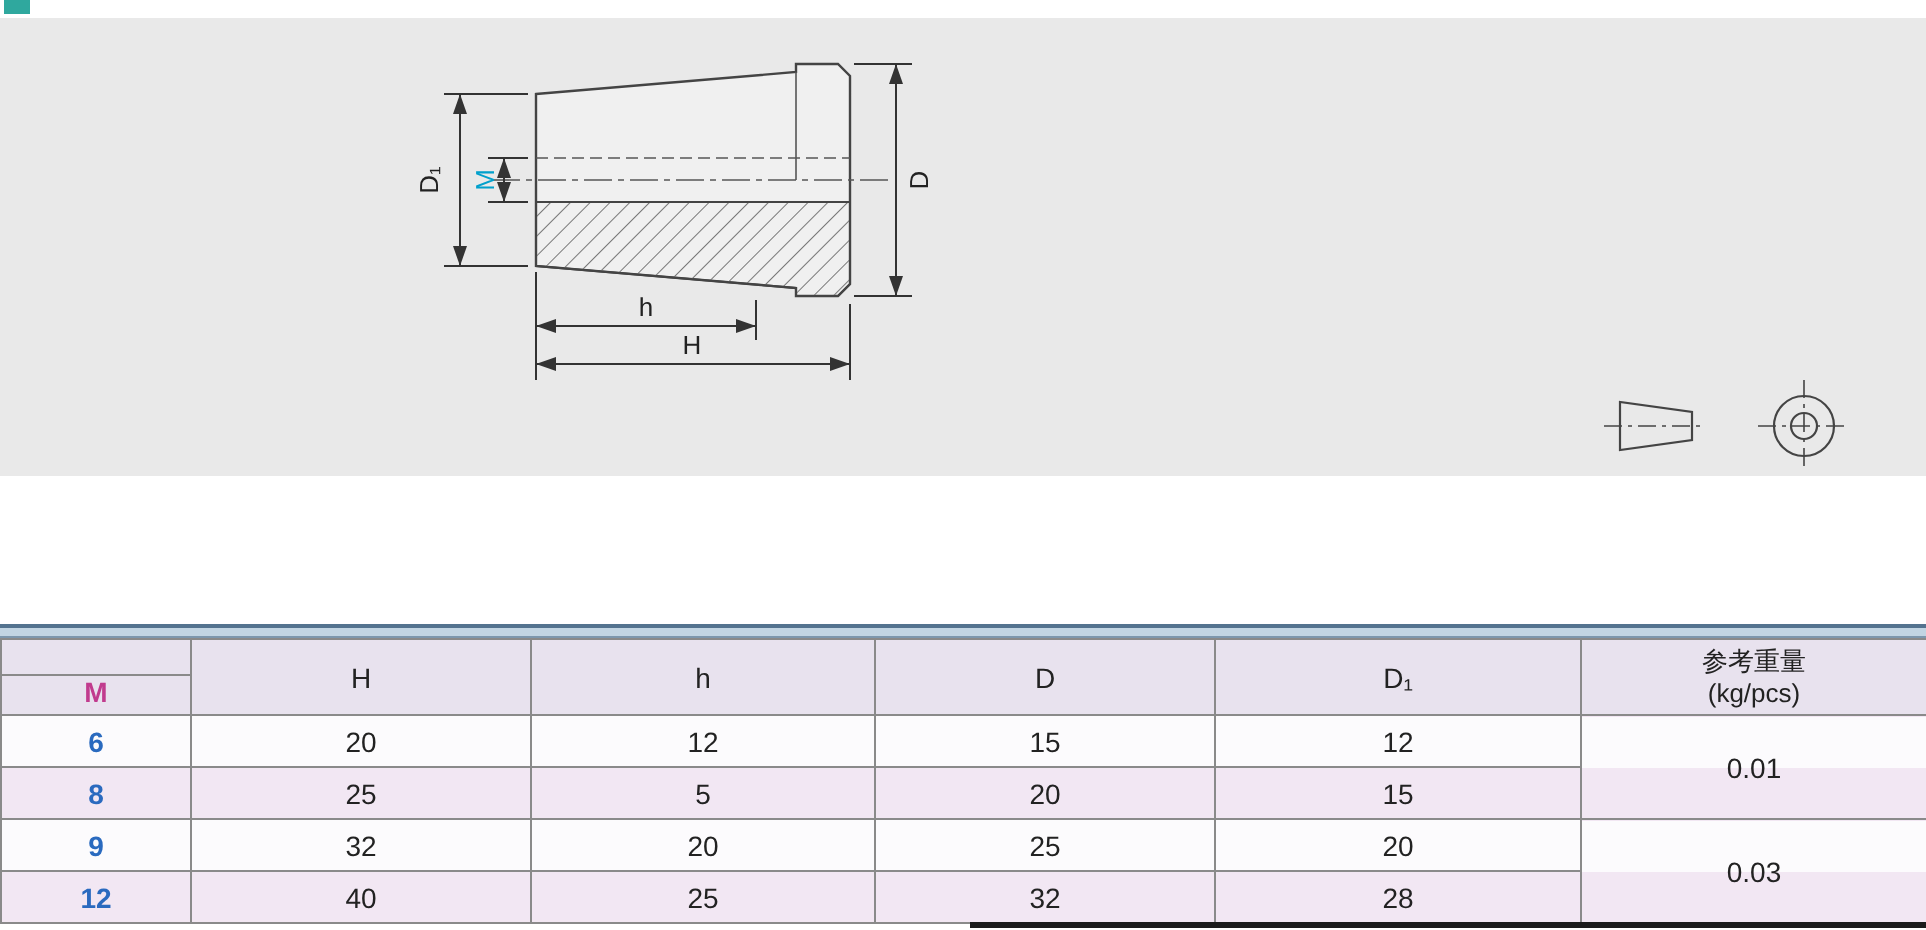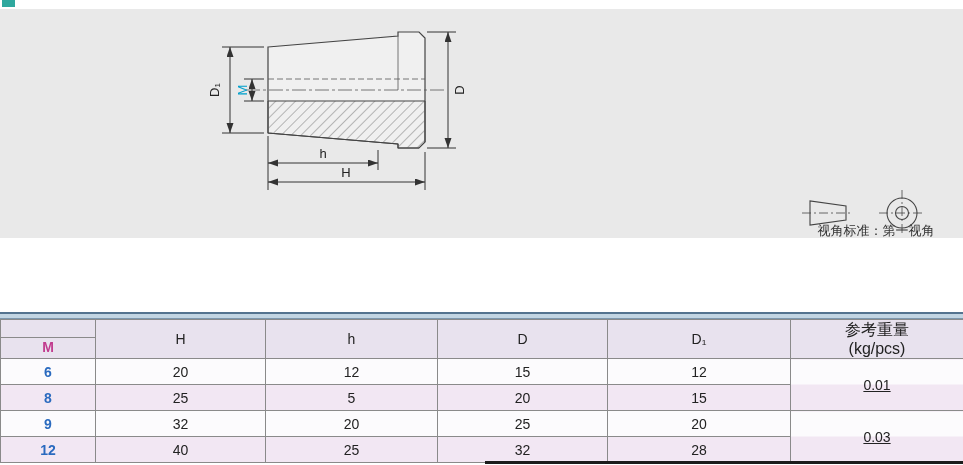--- a/index.html
+++ b/index.html
@@ -39,26 +39,25 @@
     border:1px solid #8a8a8a; text-align:center;
     font-size:14px; color:#222; vertical-align:middle;
   }
   .dim-table thead th { background:#e8e2ee; height:38px; font-weight:normal; }
   .dim-table tbody tr { height:26px; }
   tr.stripe-a { background:#fcfbfd; }
   tr.stripe-b { background:#f2e7f3; }
   td.m-val { color:#2a6abf; font-weight:bold; }
   td.wcell {
     background:linear-gradient(to bottom,#fcfbfd 0,#fcfbfd 50%,#f2e7f3 50%,#f2e7f3 100%);
-    text-decoration:underline;
   }
   th.m-head { position:relative; }
   .m-line { position:absolute; left:0; right:0; top:17px; border-top:1px solid #8a8a8a; }
   .m-text { position:absolute; left:0; right:0; bottom:3px; color:#c13b8e; font-weight:bold; }
-  .weight-main, .weight-sub { font-size:16px; line-height:1.2; }
+  .weight-main, .weight-sub { font-size:13px; line-height:1.2; }
 
   .bottom-line { position:absolute; left:485px; top:461px; width:478px; height:3px; background:#1c1c1c; }
 </style>
 </head>
 <body>
 
 <div class="screen">
 
   <div class="gray-band"></div>
   <div class="corner-mark"></div>
@@ -116,21 +115,20 @@
     <g stroke="#444" fill="none" stroke-width="1.1">
       <path d="M810,201 L810,225 L846,220 L846,206 Z"></path>
       <line x1="802" y1="213" x2="853" y2="213" stroke-dasharray="9,3,2,3" stroke-width="0.8"></line>
       <circle cx="902" cy="213" r="15"></circle>
       <circle cx="902" cy="213" r="6.5"></circle>
       <line x1="879" y1="213" x2="925" y2="213" stroke-dasharray="9,3,2,3" stroke-width="0.8"></line>
       <line x1="902" y1="190" x2="902" y2="236" stroke-dasharray="9,3,2,3" stroke-width="0.8"></line>
     </g>
   </svg>
 
-  <div class="projection-note">视角标准：第一视角</div>
 
   <div class="table-wrap">
     <div class="topband"></div>
     <table class="dim-table">
       <colgroup>
         <col class="c0">
           <col class="c1">
           <col class="c2">
           <col class="c3">
           <col class="c4">

